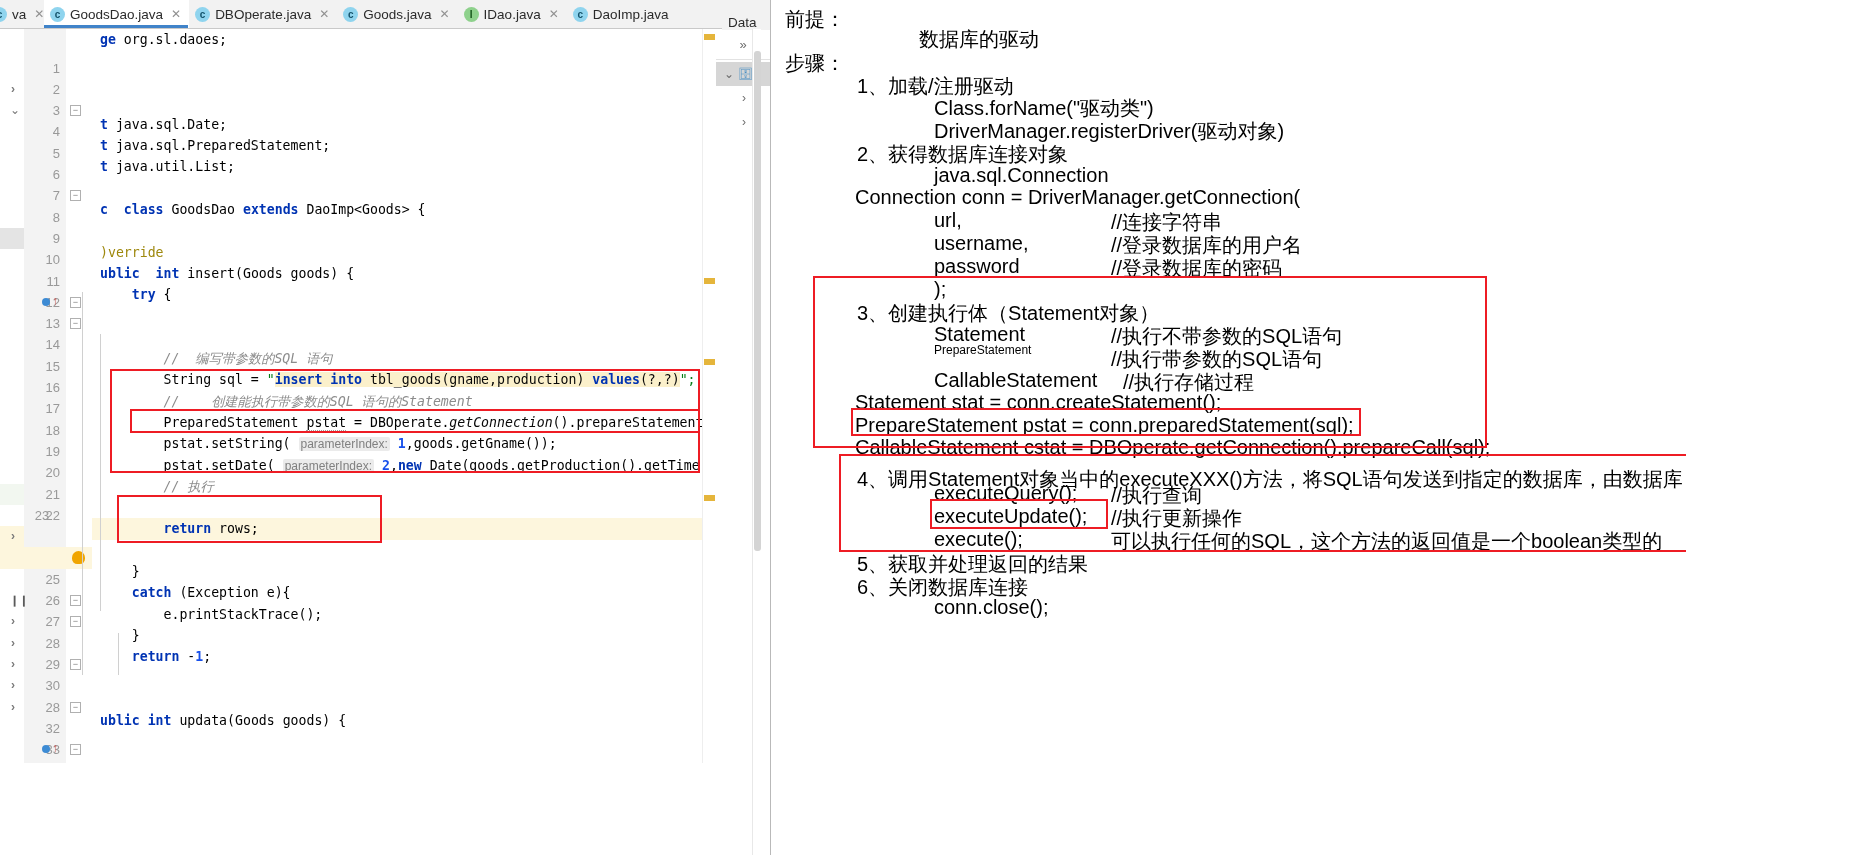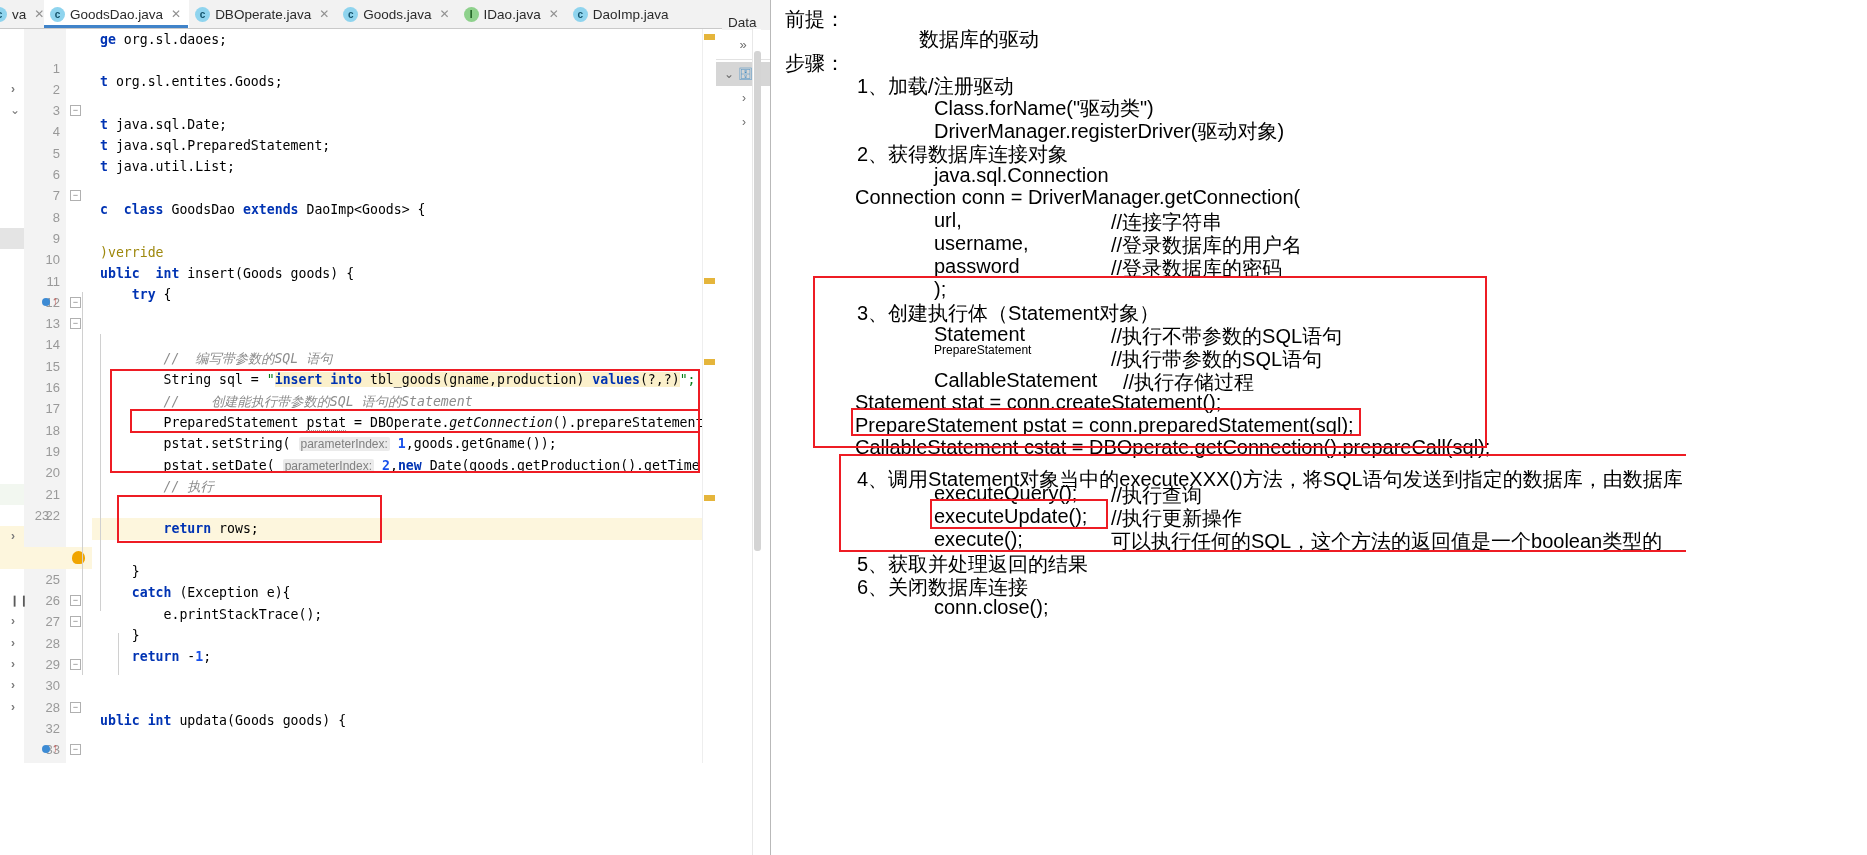--- a/index.html
+++ b/index.html
@@ -201,21 +201,20 @@
       </div>
     </div>
 
     <div class="editorbody">
       <div class="gutter-left"></div>
       <div class="linecol"></div>
       <div class="foldcol"></div>
       <div class="codearea" id="codearea">
           <div class="row" style="position: absolute; left: 8px; right: 0px; top: -0.5px;"><span class="kw">ge</span> org.sl.daoes;</div>
           <div class="row" style="position: absolute; left: 8px; right: 0px; top: 20.8px;"></div>
-          <div class="row" style="position: absolute; left: 8px; right: 0px; top: 42.1px;"><span class="kw">t</span> org.sl.entites.Goods;</div>
           <div class="row" style="position: absolute; left: 8px; right: 0px; top: 63.4px;"></div>
           <div class="row" style="position: absolute; left: 8px; right: 0px; top: 84.7px;"><span class="kw">t</span> java.sql.Date;</div>
           <div class="row" style="position: absolute; left: 8px; right: 0px; top: 106px;"><span class="kw">t</span> java.sql.PreparedStatement;</div>
           <div class="row" style="position: absolute; left: 8px; right: 0px; top: 127.3px;"><span class="kw">t</span> java.util.List;</div>
           <div class="row" style="position: absolute; left: 8px; right: 0px; top: 148.6px;"></div>
           <div class="row" style="position: absolute; left: 8px; right: 0px; top: 169.9px;"><span class="kw">c</span>  <span class="kw">class</span> GoodsDao <span class="kw">extends</span> DaoImp&lt;Goods&gt; {</div>
           <div class="row" style="position: absolute; left: 8px; right: 0px; top: 191.2px;"></div>
           <div class="row" style="position: absolute; left: 8px; right: 0px; top: 212.5px;"><span class="ann">)verride</span></div>
           <div class="row" style="position: absolute; left: 8px; right: 0px; top: 233.8px;"><span class="kw">ublic</span>  <span class="kw">int</span> insert(Goods goods) {</div>
           <div class="row" style="position: absolute; left: 8px; right: 0px; top: 255.1px;">    <span class="kw">try</span> {</div>

